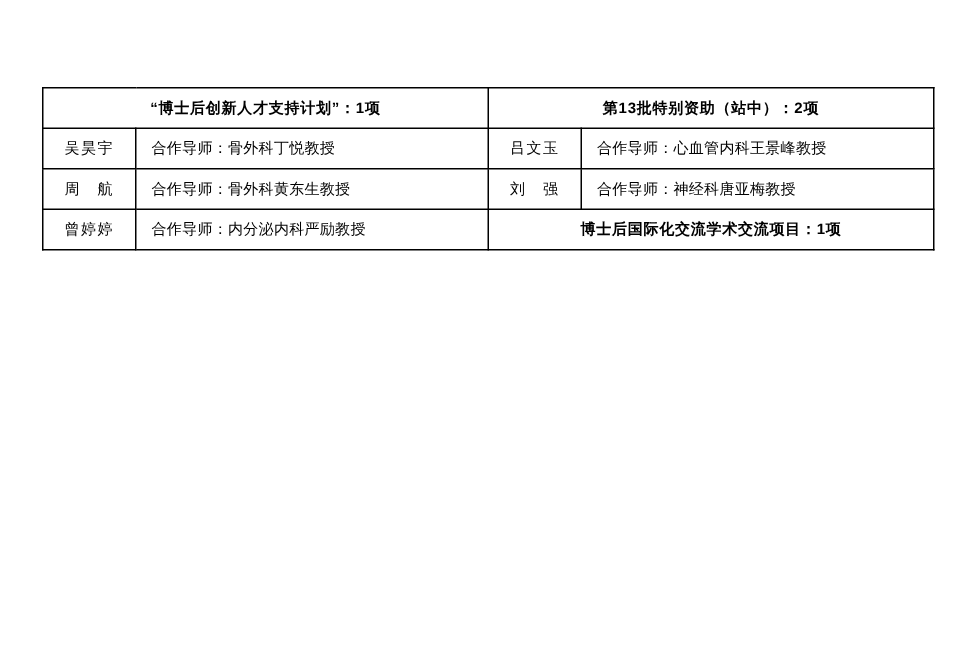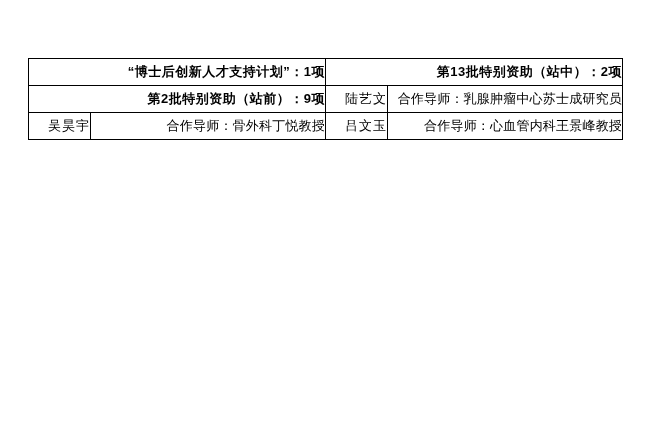--- a/index.html
+++ b/index.html
@@ -26,28 +26,27 @@
     width: 594px;
   }
   table.grid {
     border-collapse: collapse;
     table-layout: fixed;
     width: 594px;
     background: #fff;
   }
   table.grid td {
     border: 1px solid #000000;
-    font-size: 13px;
+    font-size: 10px;
     color: #000;
     height: 26px;
-    padding: 0 0;
+    padding: 0 10px;
     vertical-align: middle;
     white-space: nowrap;
     overflow: hidden;
-    text-align: right;
   }
   
   col.c-name { width: 62px; }
   col.c-info { width: 235px; }
 
   .hdr {
     text-align: center;
     font-weight: bold;
     font-size: 12px;
     letter-spacing: 0.5px;
@@ -84,36 +83,42 @@
         <col class="c-info">
       </colgroup>
       <tbody>
 
         <tr>
           <td class="hdr" colspan="2">“博士后创新人才支持计划”：1项</td>
           <td class="hdr" colspan="2">第13批特别资助（站中）：2项</td>
         </tr>
 
 
-        <tr>
-          <td class="hdr" colspan="2">第2批特别资助（站前）：9项</td>
-          <td class="name">陆艺文</td>
-          <td class="info">合作导师：乳腺肿瘤中心苏士成研究员</td>
-        </tr>
 
 
 
 
         <tr>
           <td class="name">吴昊宇</td>
           <td class="info">合作导师：骨外科丁悦教授</td>
           <td class="name">吕文玉</td>
           <td class="info">合作导师：心血管内科王景峰教授</td>
         </tr>
 
+        <tr>
+          <td class="name">周　航</td>
+          <td class="info">合作导师：骨外科黄东生教授</td>
+          <td class="name">刘　强</td>
+          <td class="info">合作导师：神经科唐亚梅教授</td>
+        </tr>
 
 
+        <tr>
+          <td class="name">曾婷婷</td>
+          <td class="info">合作导师：内分泌内科严励教授</td>
+          <td class="hdr" colspan="2">博士后国际化交流学术交流项目：1项</td>
+        </tr>
 
 
       </tbody>
     </table>
   </div>
 </div>
 
 </body></html>

